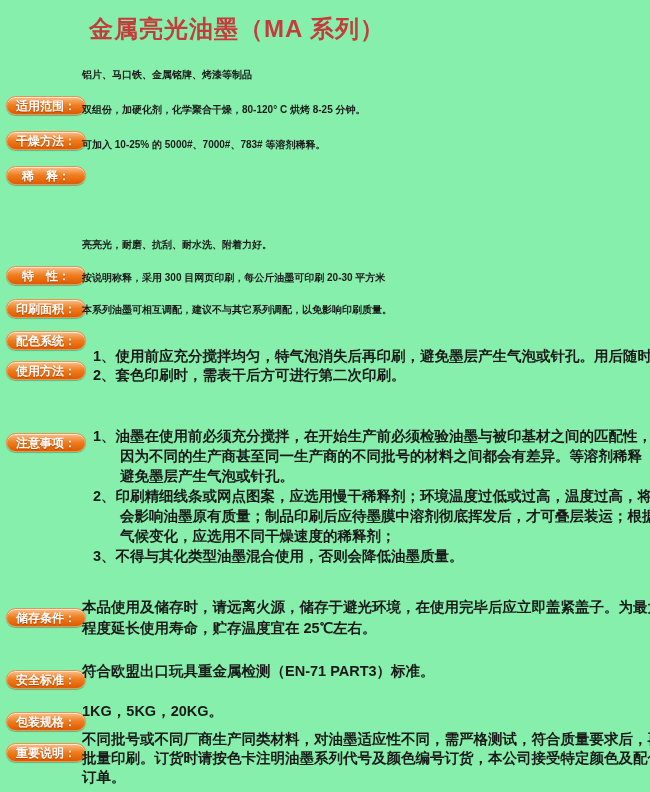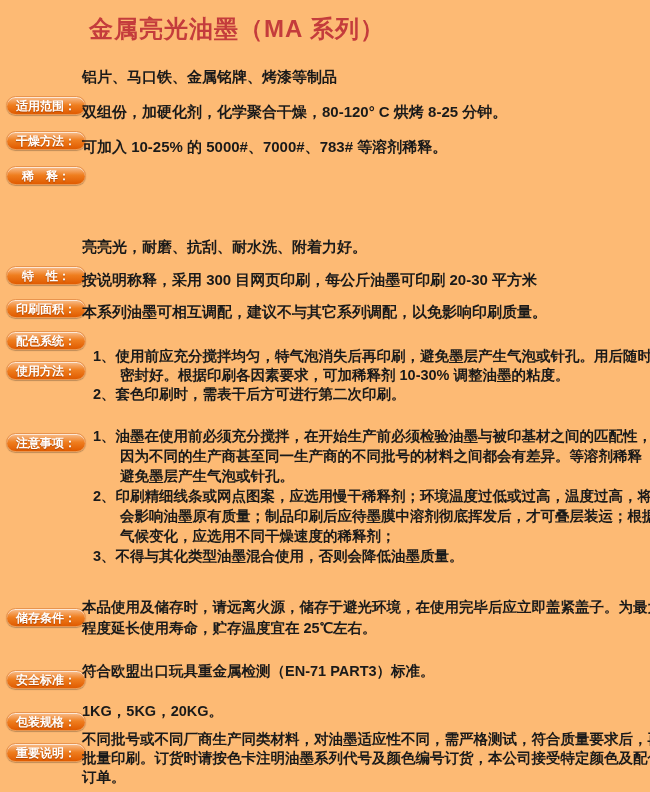--- a/index.html
+++ b/index.html
@@ -1,20 +1,20 @@
 <!DOCTYPE html>
 <html style="--accent-red: #c43c3c; --text: #1a1a1a; --badge-top: #f9c090; --badge-mid: #ef7e1f; --badge-bottom: #e05b00; --badge-border: #e8944e;"><head>
 <meta charset="utf-8">
 <style>
   html,body { margin:0; padding:0; background:#fff; }
   .page {
     position: relative;
     width: 650px;
     height: 792px;
-    background: #fdba74;
+    background: #86efac;
     font-family: "Liberation Sans", sans-serif;
     overflow: hidden;
   }
   .title {
     position: absolute;
     left: 89px;
     top: 13px;
     font-size: 24px;
     font-weight: bold;
     letter-spacing: 1px;
@@ -42,21 +42,21 @@
     text-align: center;
     text-shadow: 0 1px 1px rgba(130,45,0,.55);
     white-space: nowrap;
     margin-top: 30px;
   }
   .row { position: absolute; left: 0; width: 650px; height: 20px; }
   .rowtext {
     position: absolute;
     left: 82px;
     top: 2px;
-    font-size: 15px;
+    font-size: 10px;
     font-weight: bold;
     color: var(--text, #1a1a1a);
     white-space: nowrap;
     text-align: center;
   }
   .sec { position: absolute; left: 0; width: 541px; height: 20px; }
   .block { position: absolute; width: 545px; }
   .tline {
     font-size: 14.5px;
     font-weight: bold;
@@ -98,21 +98,20 @@
   <div class="row" style="top:301px">
     <span class="badge">配色系统：</span>
     <span class="rowtext">本系列油墨可相互调配，建议不与其它系列调配，以免影响印刷质量。</span>
   </div>
 
   <div class="sec" style="top:331px">
     <span class="badge">使用方法：</span>
   </div>
   <div class="block lh19" style="left:93px; top:347px">
     <div class="tline">1、使用前应充分搅拌均匀，特气泡消失后再印刷，避免墨层产生气泡或针孔。用后随时</div>
-    <div class="tline cont">密封好。根据印刷各因素要求，可加稀释剂 10-30% 调整油墨的粘度。</div>
     <div class="tline">2、套色印刷时，需表干后方可进行第二次印刷。</div>
   </div>
 
   <div class="sec" style="top:403px">
     <span class="badge">注意事项：</span>
   </div>
   <div class="block lh20" style="left:93px; top:426px">
     <div class="tline">1、油墨在使用前必须充分搅拌，在开始生产前必须检验油墨与被印基材之间的匹配性，</div>
     <div class="tline cont">因为不同的生产商甚至同一生产商的不同批号的材料之间都会有差异。等溶剂稀释</div>
     <div class="tline cont">避免墨层产生气泡或针孔。</div>

